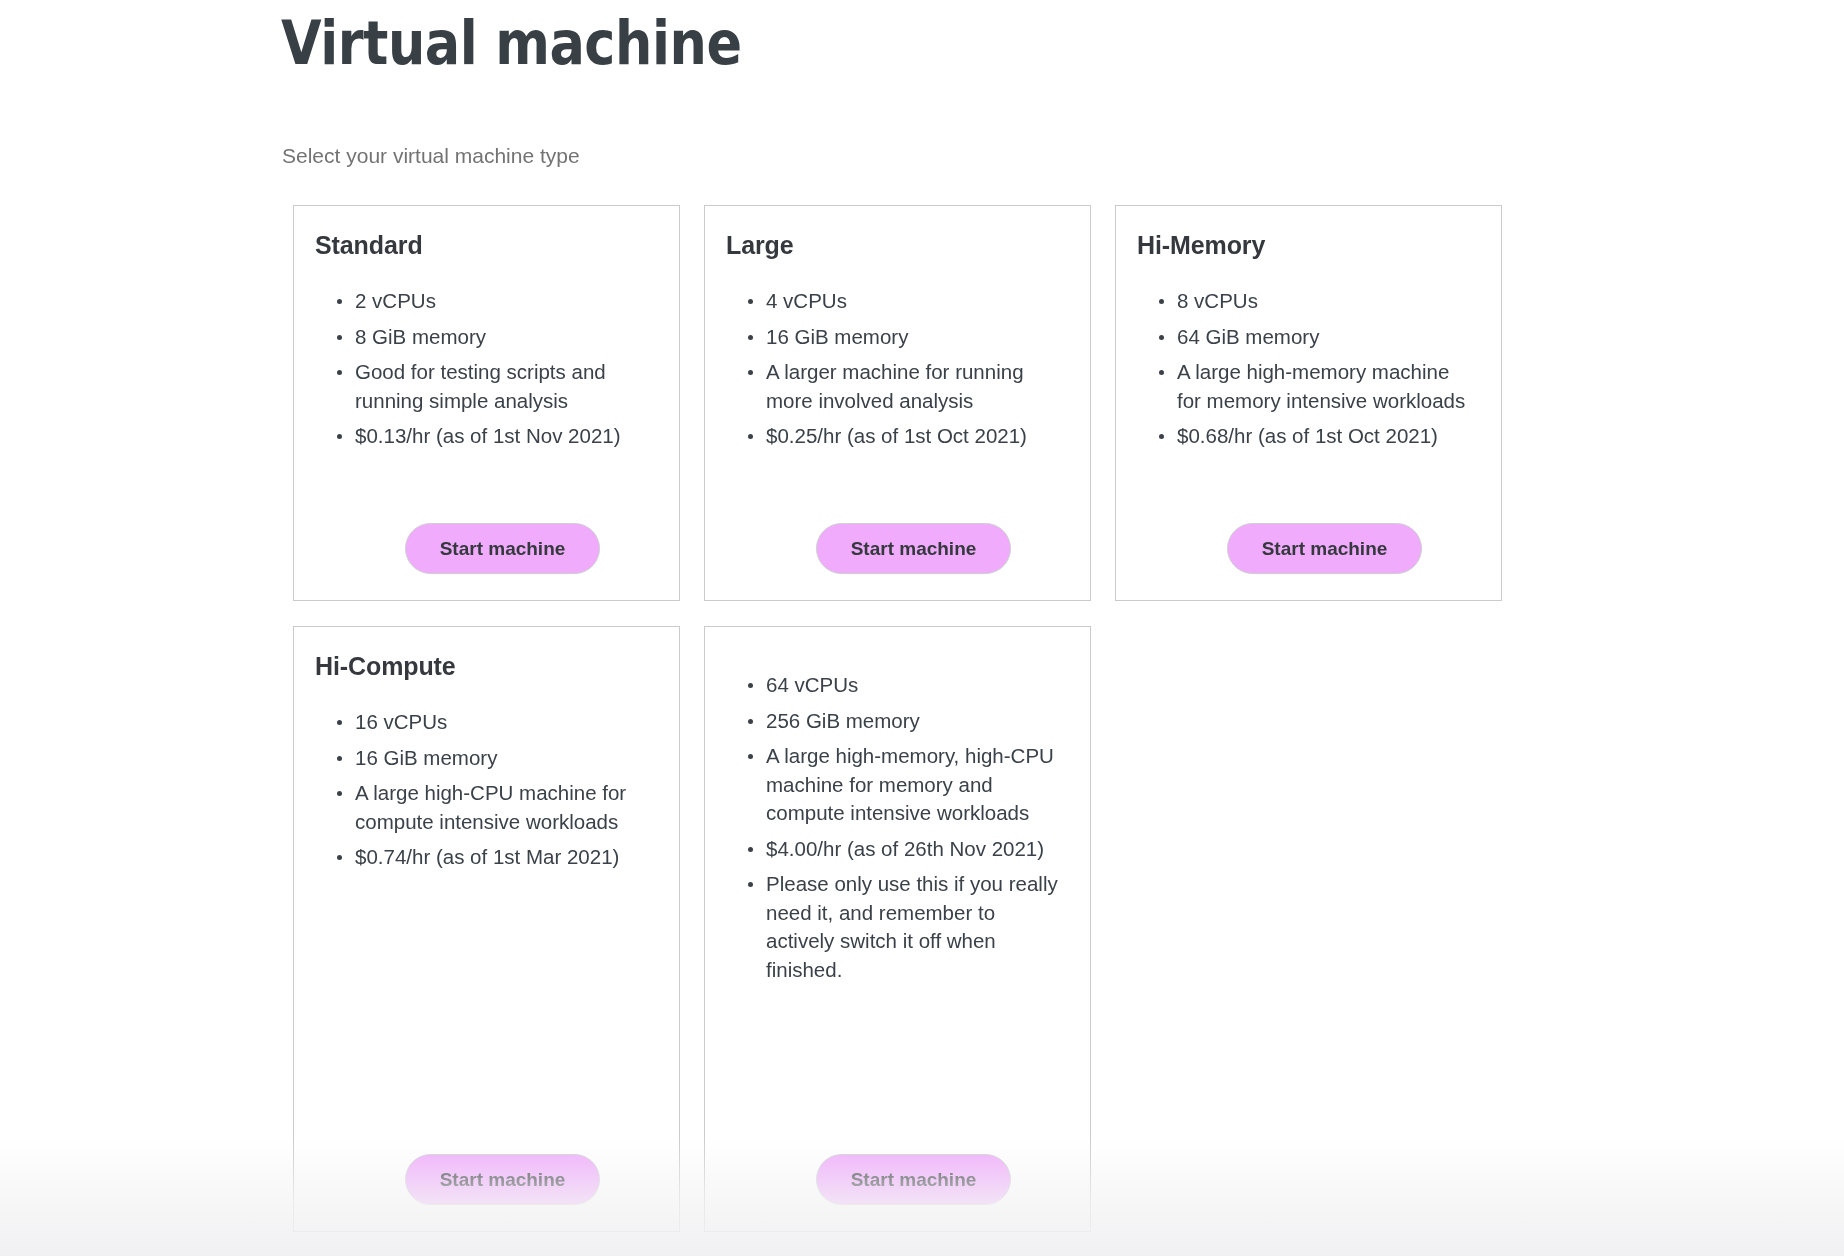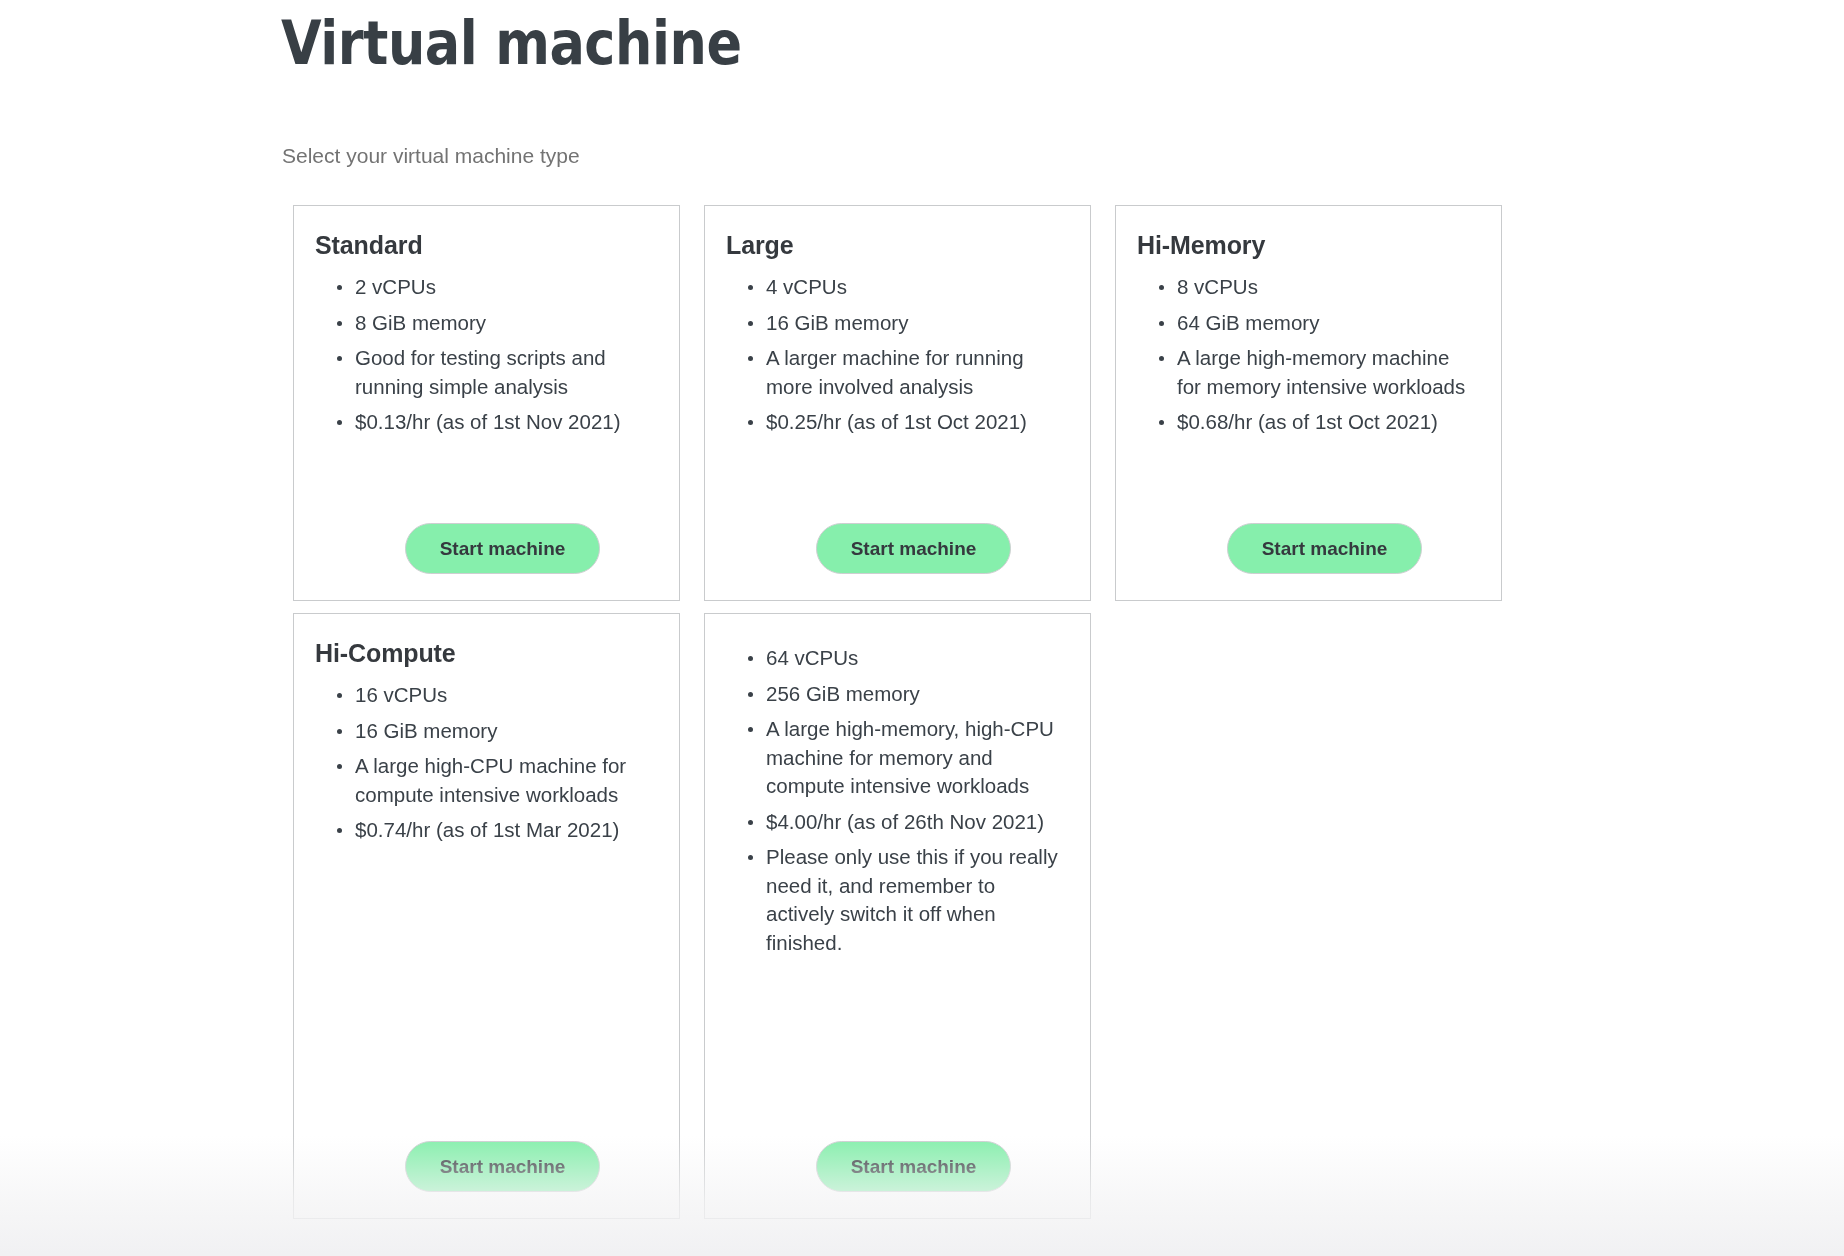--- a/index.html
+++ b/index.html
@@ -61,21 +61,21 @@
   }
 
   .card-grid {
     position: absolute;
     left: 293px;
     top: 205px;
     width: 1212px;
     display: flex;
     flex-wrap: wrap;
     align-items: flex-start;
-    gap: 12px 24px;
+    gap: 25px 24px;
   }
 
   .vm-card {
     width: 387px;
     border: 1px solid #c9cbcd;
     background: #ffffff;
     padding: 24px 21px 26px 21px;
     display: flex;
     flex-direction: column;
   }
@@ -85,21 +85,21 @@
   .vm-card-title {
     margin: 0 0 6px 0;
     font-size: 25px;
     font-weight: 700;
     line-height: 1.24;
     color: #35393e;
     letter-spacing: -0.1px;
   }
 
   .vm-card-list {
-    margin: 6px 0 0 0;
+    margin: 20px 0 0 0;
     padding-left: 40px;
     list-style: none;
     flex: 0 0 auto;
   }
   .vm-card-list li {
     position: relative;
     font-size: 20.5px;
     line-height: 28.5px;
     color: #3a4148;
     margin-bottom: 7px;
@@ -123,21 +123,21 @@
     display: flex;
     justify-content: center;
   }
   .vm-card.row2 .vm-card-footer { padding-top: 40px; }
 
   .start-button {
     font-family: "Liberation Sans", sans-serif;
     font-size: 19px;
     font-weight: 700;
     color: #35393e;
-    background: #86efac;
+    background: #f0abfc;
     border: 1px solid #cdcfd1;
     border-radius: 999px;
     padding: 15px 34px;
     cursor: pointer;
     line-height: 1;
     white-space: nowrap;
   }
 </style>
 </head>
 <body>

